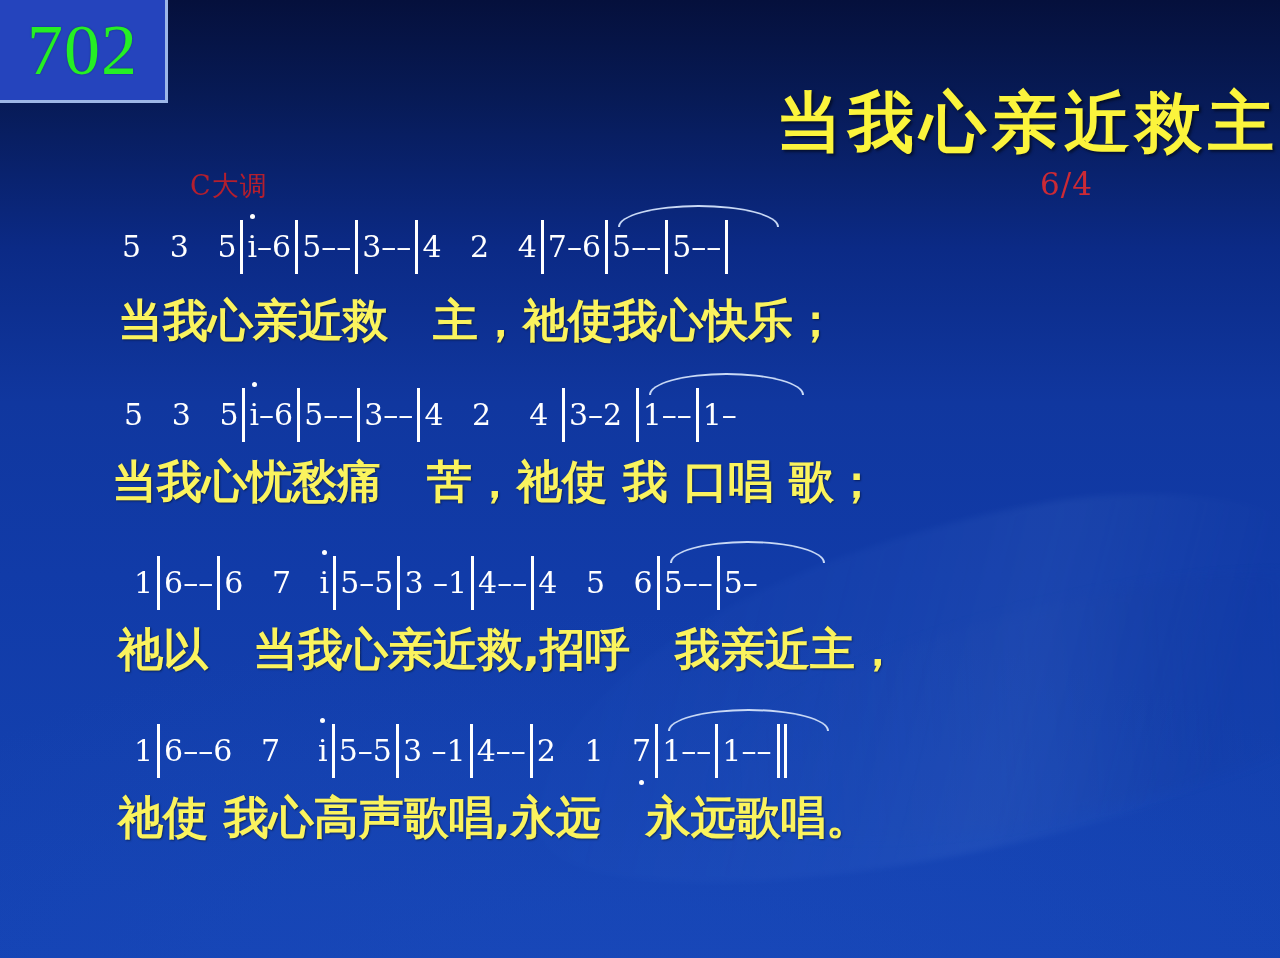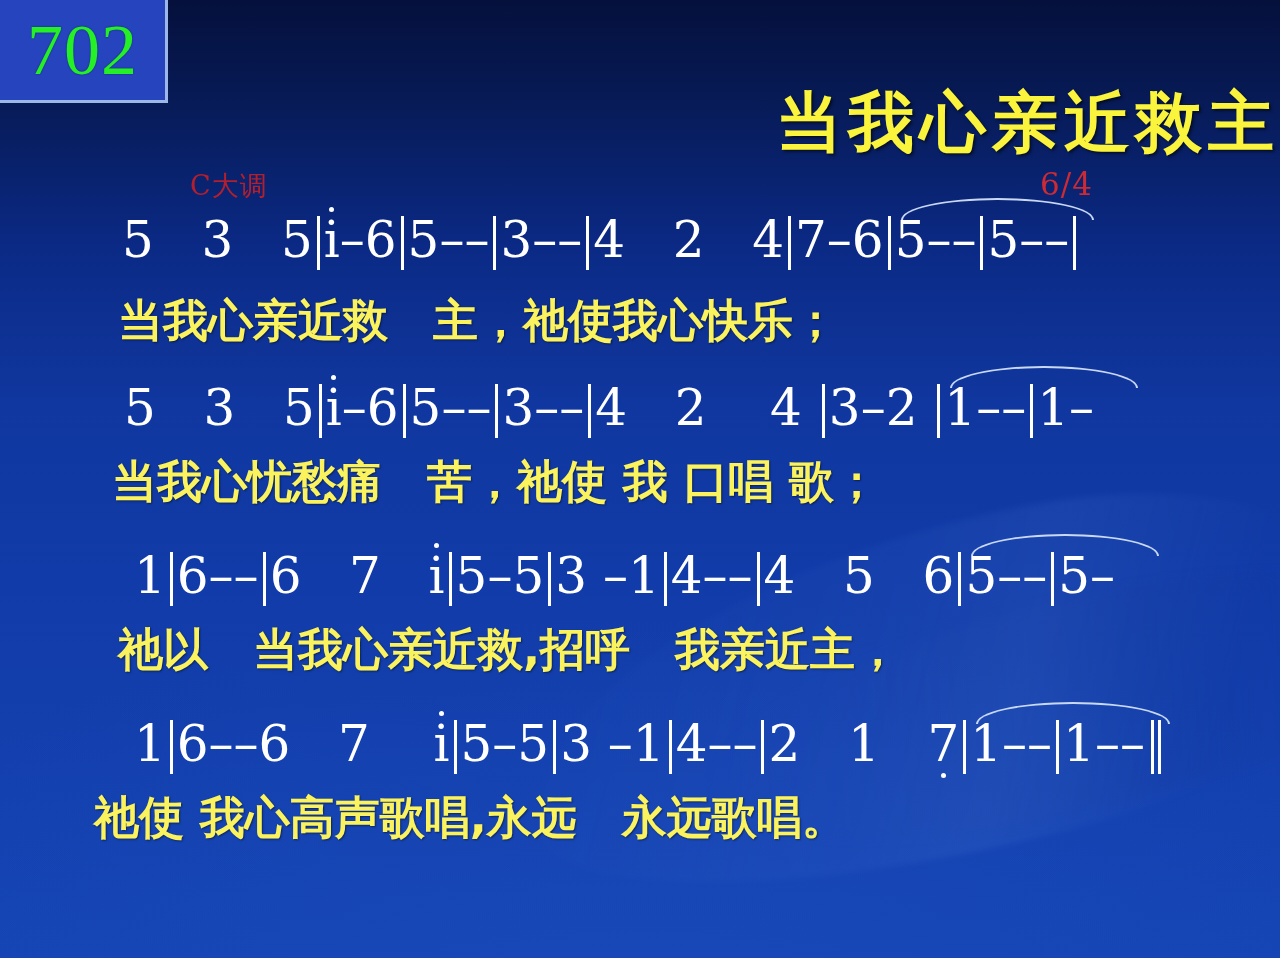--- a/index.html
+++ b/index.html
@@ -120,24 +120,24 @@
   .staff {
     position: absolute;
     left: 0;
     width: 1280px;
   }
   .notes-row {
     position: relative;
     height: 62px;
     color: #ffffff;
     font-family: "DejaVu Serif", serif;
-    font-size: 50px;
+    font-size: 30px;
     white-space: nowrap;
     display: flex;
-    align-items: flex-start;
+    align-items: center;
   }
   .lyrics-row {
     position: relative;
     color: #faf35e;
     font-family: "DejaVu Sans", sans-serif;
     font-size: 45px;
     font-weight: bold;
     white-space: pre;
     letter-spacing: 0px;
     text-shadow: 1px 1px 2px rgba(0,0,0,0.45);
@@ -293,21 +293,21 @@
       <span class="barline"></span>
       <span class="measure">4––</span>
       <span class="barline"></span>
       <span class="measure">2&nbsp;&nbsp;&nbsp;1&nbsp;&nbsp;&nbsp;<span class="note low">7</span></span>
       <span class="barline"></span>
       <span class="measure"><span class="tie" style="left:6px;right:-118px"></span>1––</span>
       <span class="barline"></span>
       <span class="measure">1––</span>
       <span class="barline final"></span>
     </div>
-    <div class="lyrics-row" style="padding-left:94px;margin-top:6px">祂使 我心高声歌唱,永远　永远歌唱。</div>
+    <div class="lyrics-row" style="padding-left:118px;margin-top:6px">祂使 我心高声歌唱,永远　永远歌唱。</div>
   </div>
 
   <div class="sr-only">5  3  5 | i - 6 | 5 - - | 3 - - | 4  2  4 | 7 - 6 | 5 - - | 5 - - |</div>
   <div class="sr-only">5  3  5 | i - 6 | 5 - - | 3 - - | 4  2  4 | 3 - 2 | 1 - - | 1 -</div>
   <div class="sr-only">1 | 6 - - | 6  7  i | 5 - 5 | 3 - 1 | 4 - - | 4  5  6 | 5 - - | 5 -</div>
   <div class="sr-only">1 | 6 - - 6  7  i | 5 - 5 | 3 - 1 | 4 - - | 2  1  7 | 1 - - | 1 - - ||</div>
 
 </div>
 
 </body></html>

